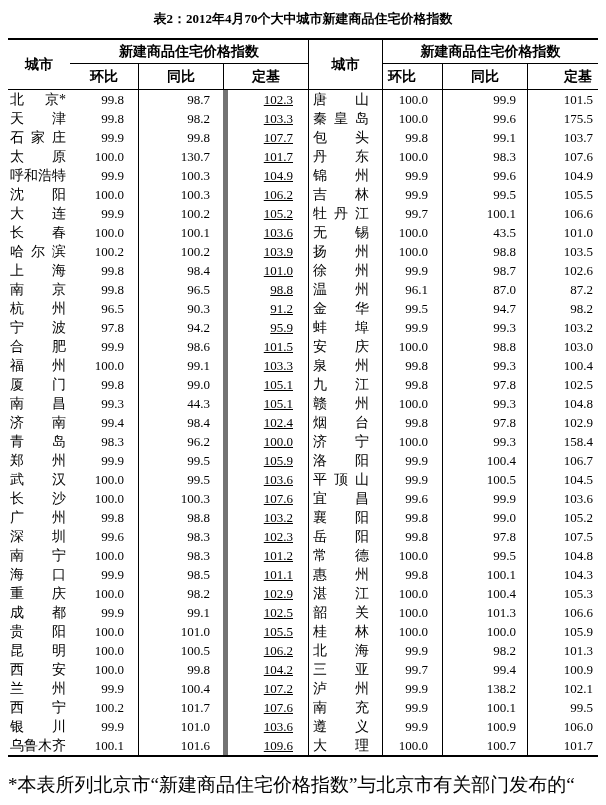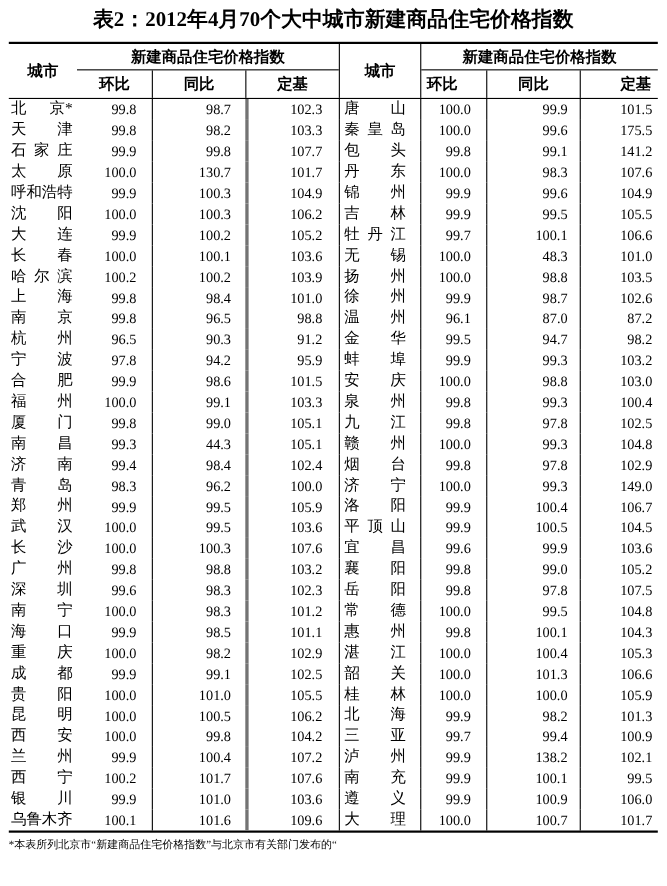--- a/index.html
+++ b/index.html
@@ -4,21 +4,21 @@
 <style>
   * { box-sizing: border-box; margin: 0; padding: 0; }
   html, body { background: #fff; }
   .page {
     width: 606px; height: 805px; background: #ffffff; color: #000;
     position: relative; overflow: hidden;
     font-family: "Liberation Serif", "DejaVu Serif", serif;
   }
   .title {
     padding-top: 8px; text-align: center;
-    font-weight: bold; font-size: 19px; line-height: 22px;
+    font-weight: bold; font-size: 13px; line-height: 22px;
     font-family: "Liberation Serif", "DejaVu Serif", serif;
   }
   .table {
     margin: 8px 0 0 8px; width: 590px;
     border-top: 2px solid #000; border-bottom: 2px solid #000;
   }
   .grid8 {
     display: grid;
     grid-template-columns: 62px 68px 85px 85px 75px 59px 85px 71px;
   }
@@ -39,33 +39,33 @@
   .h-yoy-r  { grid-column: 7; grid-row: 2; border-left: 1px solid #000; }
   .h-base-r { grid-column: 8; grid-row: 2; border-left: 1px solid #000; justify-content: flex-end; padding-right: 6px; }
   .tr { height: 19px; line-height: 19px; }
   .td { overflow: hidden; }
   .num {
     text-align: right; font-size: 13px;
     font-family: "Liberation Serif", "DejaVu Serif", serif;
   }
   .c2 { padding-right: 14px; }
   .c3 { border-left: 1px solid #000; padding-right: 13px; }
-  .c4 { border-left: 3px solid #737373; padding-right: 15px; }
+  .c4 { border-left: 5px solid #737373; padding-right: 15px; text-decoration: underline; }
   .c5 { border-left: 1.5px solid #000; border-right: 1px solid #000; }
   .c6 { padding-right: 14px; }
   .c7 { border-left: 1px solid #000; padding-right: 11px; }
   .c8 { border-left: 1px solid #000; padding-right: 5px; }
   .city {
     display: flex; justify-content: space-between;
     width: 56px; margin-left: 2px; font-size: 14px;
   }
   .c5 .city { margin-left: 4px; }
   .footnote {
-    margin: 2px 8px 0 8px;
-    font-size: 10px; line-height: 19px;
+    margin: 18px 8px 0 8px;
+    font-size: 19px; line-height: 19px;
   }
 </style>
 </head>
 <body>
 
 <div class="page">
   <div class="title">表2：2012年4月70个大中城市新建商品住宅价格指数</div>
 
   <div class="table">
     <div class="thead grid8">
@@ -134,21 +134,21 @@
           <div class="td num c3">99.8</div>
           <div class="td num c4">107.7</div>
           <div class="td c5">
             <div class="city">
               <span>包</span>
               <span>头</span>
             </div>
           </div>
           <div class="td num c6">99.8</div>
           <div class="td num c7">99.1</div>
-          <div class="td num c8">141.2</div>
+          <div class="td num c8">103.7</div>
         </div>
         <div class="tr grid8">
           <div class="td c1">
             <div class="city">
               <span>太</span>
               <span>原</span>
             </div>
           </div>
           <div class="td num c2">100.0</div>
           <div class="td num c3">130.7</div>
@@ -236,21 +236,21 @@
           <div class="td num c2">100.0</div>
           <div class="td num c3">100.1</div>
           <div class="td num c4">103.6</div>
           <div class="td c5">
             <div class="city">
               <span>无</span>
               <span>锡</span>
             </div>
           </div>
           <div class="td num c6">100.0</div>
-          <div class="td num c7">48.3</div>
+          <div class="td num c7">43.5</div>
           <div class="td num c8">101.0</div>
         </div>
         <div class="tr grid8">
           <div class="td c1">
             <div class="city">
               <span>哈</span>
               <span>尔</span>
               <span>滨</span>
             </div>
           </div>
@@ -458,21 +458,21 @@
           <div class="td num c3">96.2</div>
           <div class="td num c4">100.0</div>
           <div class="td c5">
             <div class="city">
               <span>济</span>
               <span>宁</span>
             </div>
           </div>
           <div class="td num c6">100.0</div>
           <div class="td num c7">99.3</div>
-          <div class="td num c8">149.0</div>
+          <div class="td num c8">158.4</div>
         </div>
         <div class="tr grid8">
           <div class="td c1">
             <div class="city">
               <span>郑</span>
               <span>州</span>
             </div>
           </div>
           <div class="td num c2">99.9</div>
           <div class="td num c3">99.5</div>

